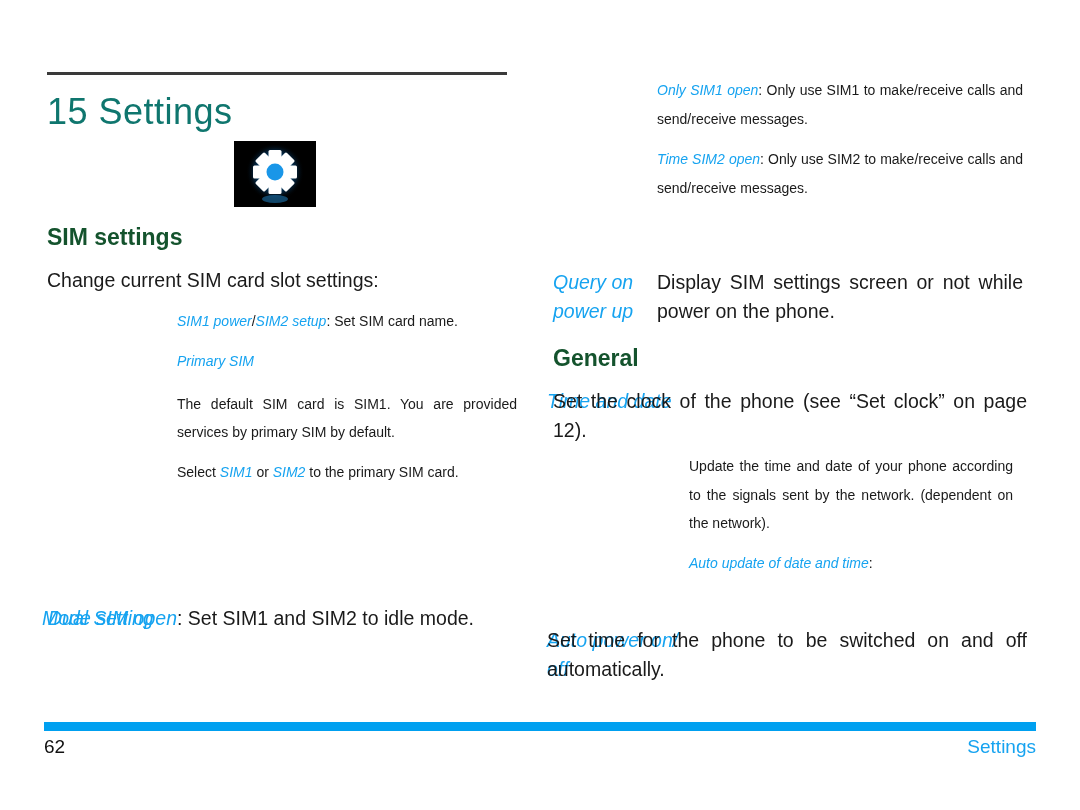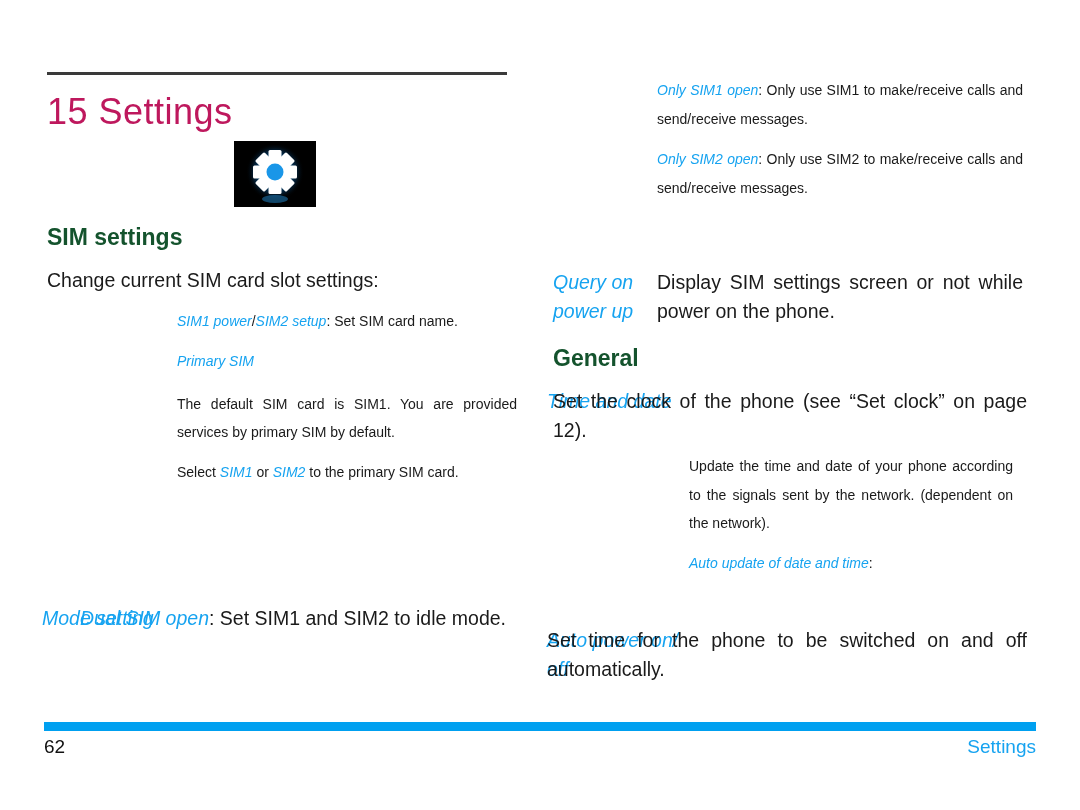--- a/index.html
+++ b/index.html
@@ -32,21 +32,21 @@
   }
 
   
   .chapter-title {
     position: absolute;
     left: 47px;
     top: 92px;
     font-size: 36px;
     font-weight: 400;
     letter-spacing: 0.5px;
-    color: #be185d;
+    color: #0f766e;
     line-height: 1.1;
     white-space: nowrap;
   }
 
   
   .chapter-icon {
     position: absolute;
     left: 234px;
     top: 141px;
     width: 82px;
@@ -96,21 +96,21 @@
   .term.w-autopw { width: 0; white-space: nowrap; padding-right: 0px; }
 
   .desc {
     font-size: 19.5px;
     line-height: 28.5px;
     color: #1a1a1a;
     flex: 1 1 auto;
     text-align: justify;
     text-justify: inter-word;
   }
-  .desc.no-justify { text-align: left; padding-left: 32px; }
+  .desc.no-justify { text-align: left; }
   .desc > p { margin: 0; }
 
   .blue { color: #16A3F0; font-style: italic; }
 
   .indent-block {
     margin-left: 130px;
     font-size: 14px;
     line-height: 28.5px;
     text-align: justify;
   }
@@ -223,21 +223,21 @@
   <div class="col col-right">
 
     <div style="position:absolute; top:76px; left:0; width:470px;">
       <div class="indent-block r">
         <p><span class="blue">Only SIM1 open</span><span>: </span><span>Only use SIM1 to make/receive calls and send/receive messages.</span></p>
       </div>
 
       <div class="spacer-sm"></div>
 
       <div class="indent-block r">
-        <p><span class="blue">Only SIM2 open</span><span>: </span><span>Only use SIM2 to make/receive calls and send/receive messages.</span></p>
+        <p><span class="blue">Time SIM2 open</span><span>: </span><span>Only use SIM2 to make/receive calls and send/receive messages.</span></p>
       </div>
     </div>
 
     <div style="position:absolute; top:268px; left:0; width:470px;">
       <div class="row">
         <div class="term w-right">
           <span>Query on</span><br>
           <span>power up</span>
         </div>
         <div class="desc">

